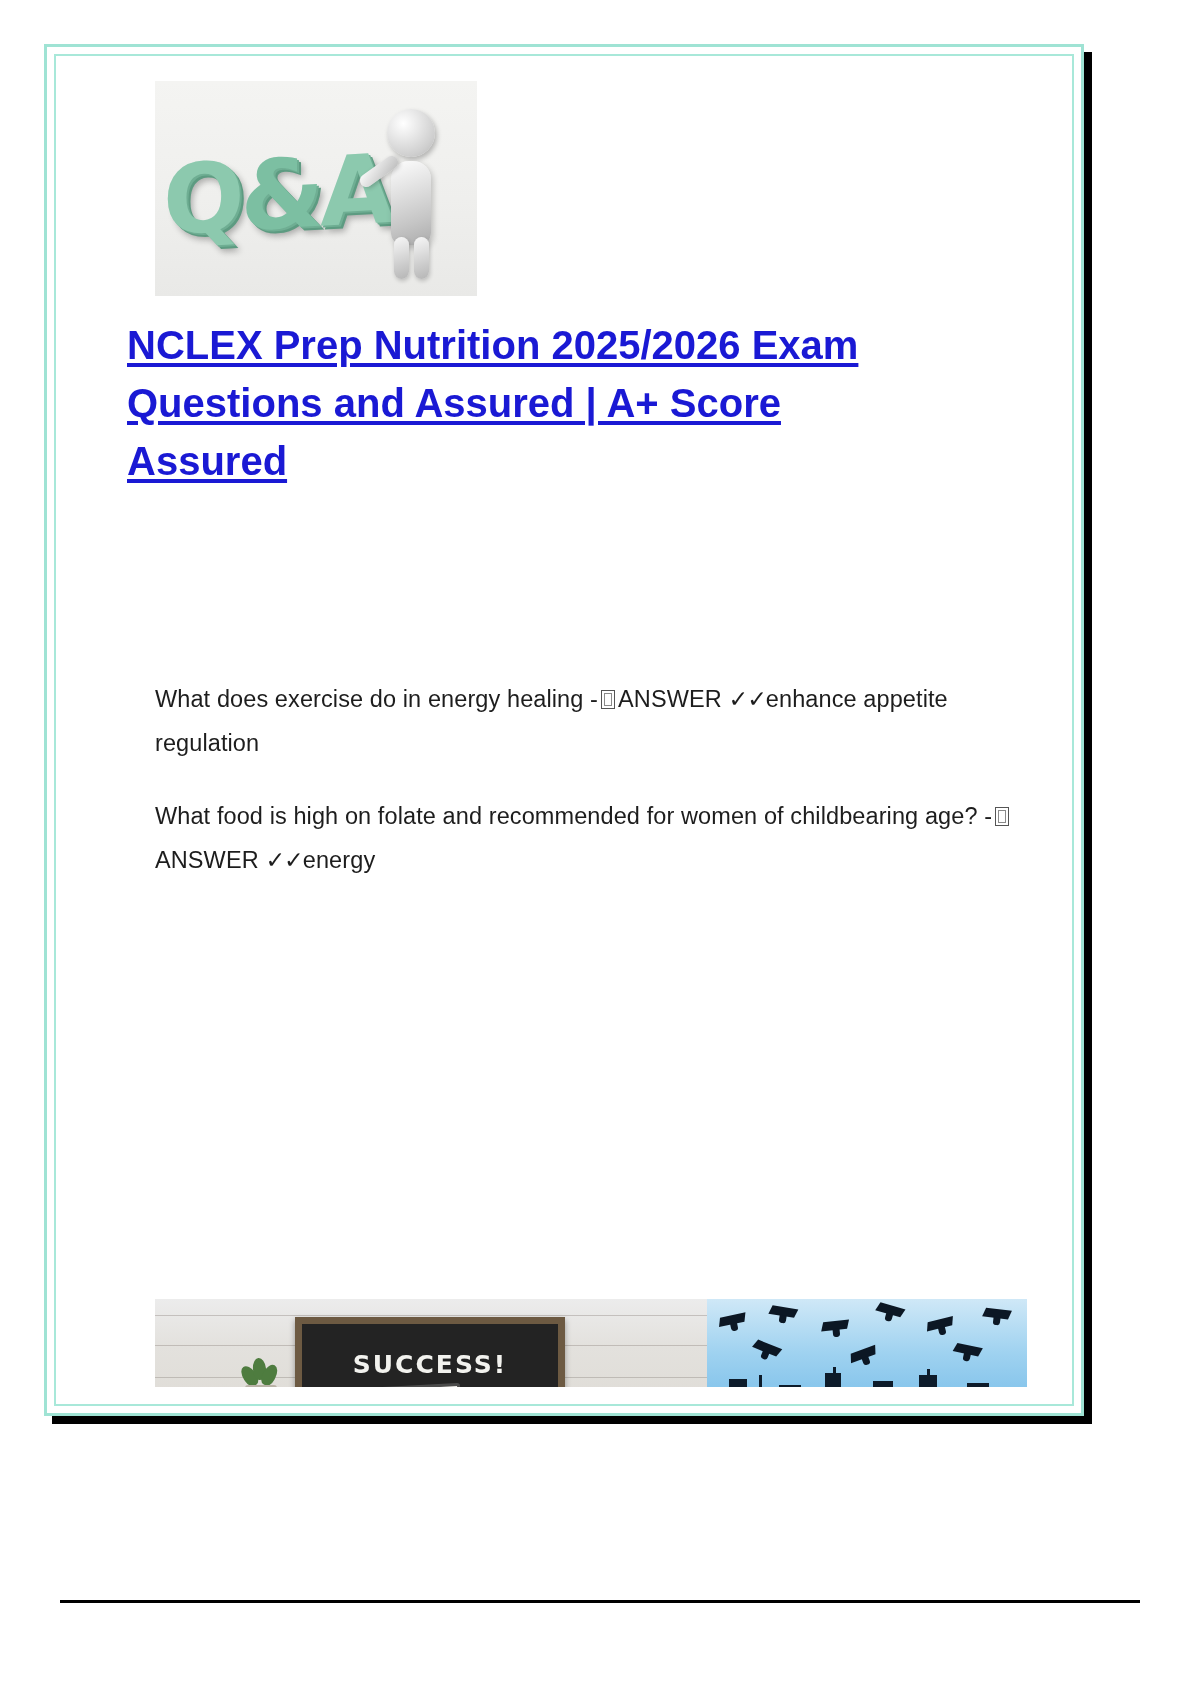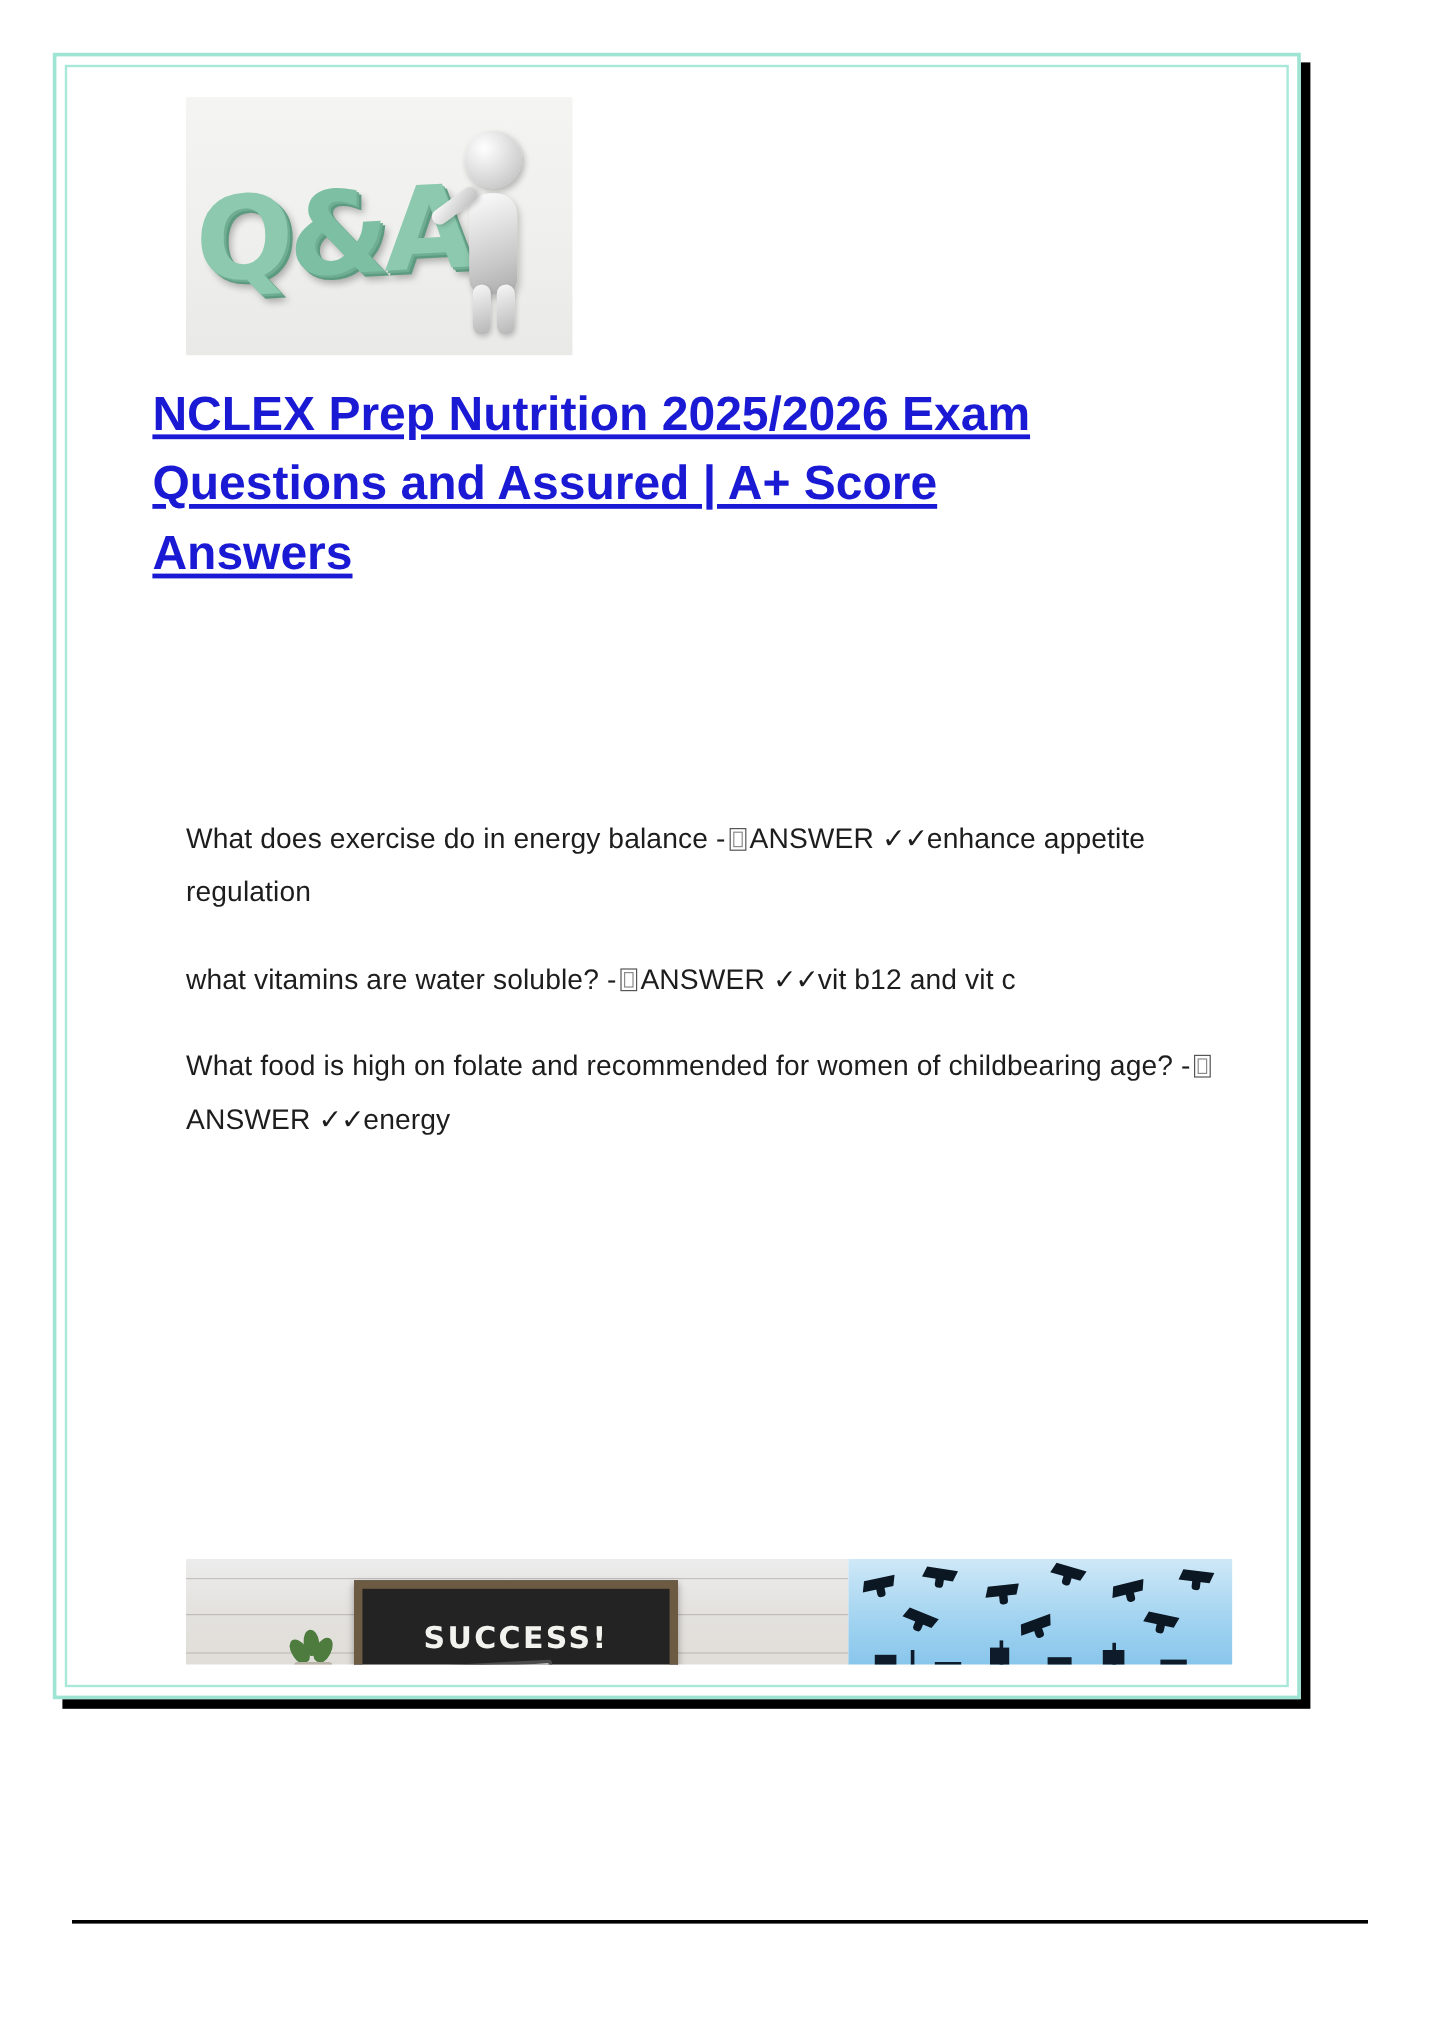--- a/index.html
+++ b/index.html
@@ -215,36 +215,31 @@
         <div class="fig-body"></div>
         <div class="fig-arm"></div>
         <div class="fig-leg1"></div>
         <div class="fig-leg2"></div>
       </div>
     </div>
 
     <div id="doc-title">
       <div>NCLEX Prep Nutrition 2025/2026 Exam</div>
       <div>Questions and Assured | A+ Score</div>
-      <div>Answers</div>
+      <div>Assured</div>
     </div>
 
     <div id="qa-body">
 
       <p class="qa-item">
-        <span>What does exercise do in energy balance</span>
+        <span>What does exercise do in energy healing</span>
         <span>-</span><span class="tofu"></span><span>ANSWER</span>
         <span class="ck">✓✓</span><span>enhance appetite regulation</span>
       </p>
 
-      <p class="qa-item">
-        <span>what vitamins are water soluble?</span>
-        <span>-</span><span class="tofu"></span><span>ANSWER</span>
-        <span class="ck">✓✓</span><span>vit b12 and vit c</span>
-      </p>
 
       <p class="qa-item">
         <span>What food is high on folate and recommended for women of childbearing age?</span>
         <span>-</span><span class="tofu"></span><span>ANSWER</span>
         <span class="ck">✓✓</span><span>energy</span>
       </p>
 
 
 
     </div>

